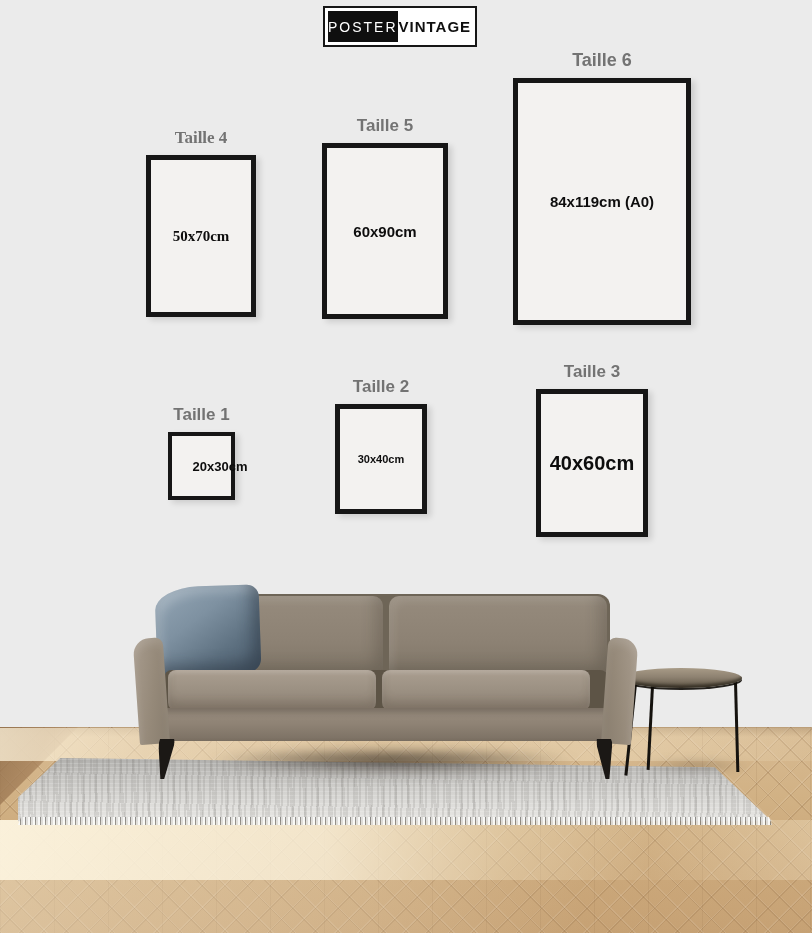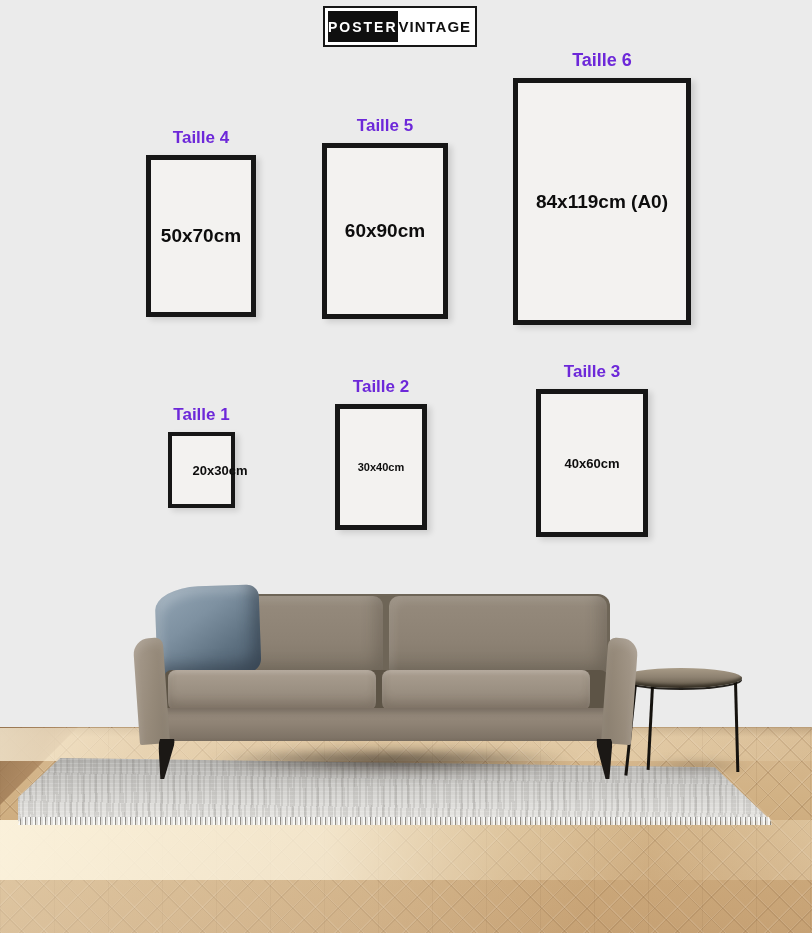--- a/index.html
+++ b/index.html
@@ -11,52 +11,52 @@
   }
   
   .logo{
     position:absolute;left:323px;top:6px;width:154px;height:41px;
     background:#fff;border:2px solid #161616;box-sizing:border-box;
     display:flex;align-items:stretch;padding:3px;
   }
   .logo-black{
     flex:0 0 68px;background:#0f0f0f;color:#fff;
     display:flex;align-items:center;justify-content:center;
-    font-weight:bold;font-size:14px;letter-spacing:2px;
+    font-weight:normal;font-size:14px;letter-spacing:2px;
   }
   .logo-white{
     flex:1;display:flex;align-items:center;justify-content:center;
     color:#0f0f0f;font-weight:bold;font-size:15px;letter-spacing:1px;
   }
   
   .size-wrap{position:absolute;}
   .size-label{
     position:absolute;bottom:100%;left:50%;transform:translateX(-50%);
     margin-bottom:7px;white-space:nowrap;
-    font-weight:bold;font-size:17px;color:#6d28d9;
+    font-weight:bold;font-size:17px;color:#737373;
   }
   .poster-frame{
     position:absolute;inset:0;box-sizing:border-box;
     border:5px solid #161616;background:#f3f2f0;
     display:flex;align-items:center;justify-content:center;
     box-shadow:4px 3px 6px rgba(0,0,0,0.13);
   }
   .size-dim{font-weight:bold;color:#0d0d0d;white-space:nowrap;}
-  #f4{left:146px;top:155px;width:110px;height:162px;}
+  #f4{left:146px;top:155px;width:110px;height:162px;font-family:Liberation Serif, serif;}
   #f5{left:322px;top:143px;width:126px;height:176px;}
   #f6{left:513px;top:78px;width:178px;height:247px;}
-  #f1{left:168px;top:432px;width:67px;height:76px;}
-  #f2{left:335px;top:404px;width:92px;height:126px;}
+  #f1{left:168px;top:432px;width:67px;height:68px;}
+  #f2{left:335px;top:404px;width:92px;height:110px;}
   #f3{left:536px;top:389px;width:112px;height:148px;text-align:center;}
   #f1 .poster-frame{border-width:4px;padding-left:37px;}
-  #f4 .size-dim,#f5 .size-dim,#f6 .size-dim{font-size:19px;}
+  #f4 .size-dim,#f5 .size-dim,#f6 .size-dim{font-size:15px;}
   #f6 .size-label{font-size:18px;}
   #f1 .size-dim{font-size:13px;}
   #f2 .size-dim{font-size:11px;}
-  #f3 .size-dim{font-size:13px;}
+  #f3 .size-dim{font-size:20px;}
   
   .floor{
     position:absolute;left:0;top:727px;width:812px;height:206px;
     background:
       repeating-linear-gradient(45deg, rgba(134,97,58,0.20) 0 1px, rgba(255,255,255,0.09) 1px 2px, rgba(0,0,0,0) 2px 16px),
       repeating-linear-gradient(-45deg, rgba(134,97,58,0.20) 0 1px, rgba(255,255,255,0.09) 1px 2px, rgba(0,0,0,0) 2px 16px),
       repeating-linear-gradient(90deg, rgba(120,85,50,0.10) 0 1px, rgba(0,0,0,0) 1px 54px),
       linear-gradient(180deg,#d8bb93 0%,#d1b184 35%,#c9a577 70%,#c49e70 100%);
   }
   .floor::before{

